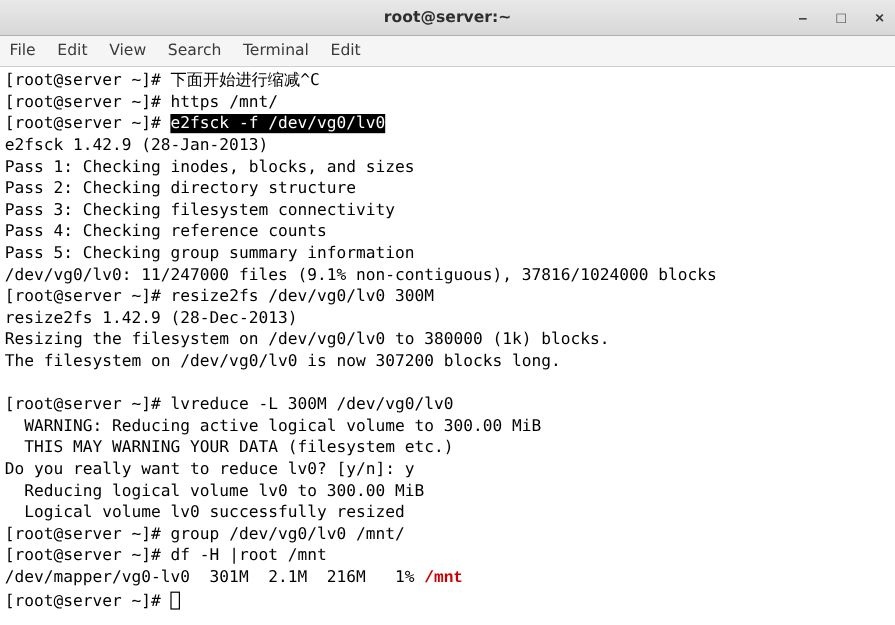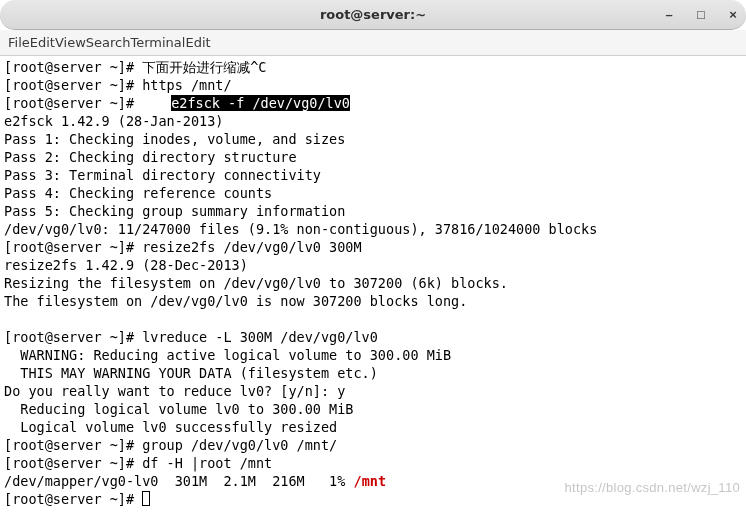--- a/index.html
+++ b/index.html
@@ -18,21 +18,20 @@
       display: flex;
       flex-direction: column;
     }
     .titlebar {
       height: 30px;
       background: linear-gradient(to bottom, #e8e8e8, #d8d8d8);
       border-bottom: 1px solid #b0b0b0;
       display: flex;
       align-items: center;
       position: relative;
-      border-radius: 15px;
     }
     .title {
       flex: 1;
       text-align: center;
       font-family: "DejaVu Sans", "Liberation Sans", sans-serif;
       font-size: 13px;
       font-weight: bold;
       color: #2e2e2e;
     }
     .window-controls {
@@ -54,20 +53,21 @@
       color: #3a3a3a;
       font-family: sans-serif;
     }
     .menubar {
       height: 26px;
       background: #f5f5f5;
       border-bottom: 1px solid #d0d0d0;
       display: flex;
       align-items: center;
       padding: 0 8px;
+      gap: 18px;
       font-family: "DejaVu Sans", "Liberation Sans", sans-serif;
       font-size: 13px;
       color: #3a3a3a;
     }
     .menu-item {
       cursor: pointer;
     }
     .terminal {
       flex: 1;
       background: #ffffff;
@@ -75,25 +75,25 @@
       padding: 2px 4px;
       font-size: 13.5px;
       line-height: 18px;
       white-space: pre;
       overflow: hidden;
       position: relative;
     }
     .highlighted {
       background: #000000;
       color: #ffffff;
-      margin-left: 29px;
     }
     .red {
       color: #cc0000;
       font-weight: bold;
+      font-family: Liberation Mono, monospace;
     }
     .cursor {
       display: inline-block;
       width: 8px;
       height: 15px;
       border: 1px solid #000;
       vertical-align: text-bottom;
       margin-bottom: 1px;
     }
     .watermark {
@@ -125,35 +125,35 @@
     <span class="menu-item">View</span>
     <span class="menu-item">Search</span>
     <span class="menu-item">Terminal</span>
     <span class="menu-item">Edit</span>
   </div>
 
   <div class="terminal"><span>[root@server ~]# </span><span>下面开始进行缩减^C</span>
 <span>[root@server ~]# </span><span>https /mnt/</span>
 <span>[root@server ~]# </span><span class="highlighted">e2fsck -f /dev/vg0/lv0</span>
 <span>e2fsck 1.42.9 (28-Jan-2013)</span>
-<span>Pass 1: Checking inodes, volume, and sizes</span>
+<span>Pass 1: Checking inodes, blocks, and sizes</span>
 <span>Pass 2: Checking directory structure</span>
-<span>Pass 3: Terminal directory connectivity</span>
+<span>Pass 3: Checking filesystem connectivity</span>
 <span>Pass 4: Checking reference counts</span>
 <span>Pass 5: Checking group summary information</span>
 <span>/dev/vg0/lv0: 11/247000 files (9.1% non-contiguous), 37816/1024000 blocks</span>
 <span>[root@server ~]# </span><span>resize2fs /dev/vg0/lv0 300M</span>
 <span>resize2fs 1.42.9 (28-Dec-2013)</span>
-<span>Resizing the filesystem on /dev/vg0/lv0 to 307200 (6k) blocks.</span>
+<span>Resizing the filesystem on /dev/vg0/lv0 to 380000 (1k) blocks.</span>
 <span>The filesystem on /dev/vg0/lv0 is now 307200 blocks long.</span>
 <span></span>
 <span>[root@server ~]# </span><span>lvreduce -L 300M /dev/vg0/lv0</span>
 <span>  WARNING: Reducing active logical volume to 300.00 MiB</span>
 <span>  THIS MAY WARNING YOUR DATA (filesystem etc.)</span>
 <span>Do you really want to reduce lv0? [y/n]: y</span>
 <span>  Reducing logical volume lv0 to 300.00 MiB</span>
 <span>  Logical volume lv0 successfully resized</span>
 <span>[root@server ~]# </span><span>group /dev/vg0/lv0 /mnt/</span>
 <span>[root@server ~]# </span><span>df -H |root /mnt</span>
 <span>/dev/mapper/vg0-lv0  301M  2.1M  216M   1% </span><span class="red">/mnt</span>
 <span>[root@server ~]# </span><span class="cursor"></span>
-<div class="watermark">https://blog.csdn.net/wzj_110</div></div>
+</div>
 </div>
 
 </body></html>

